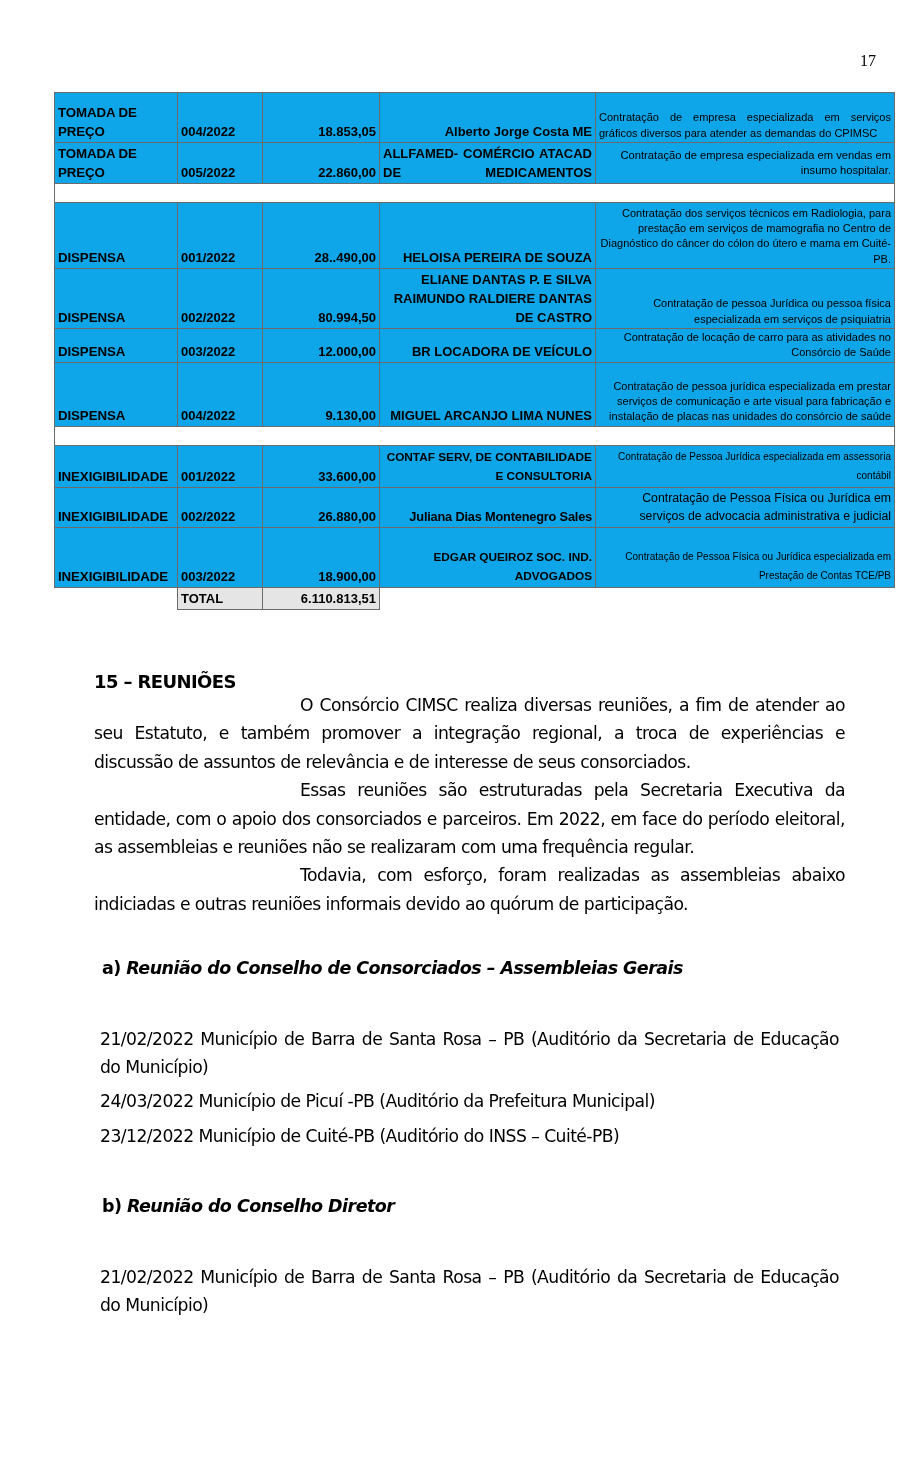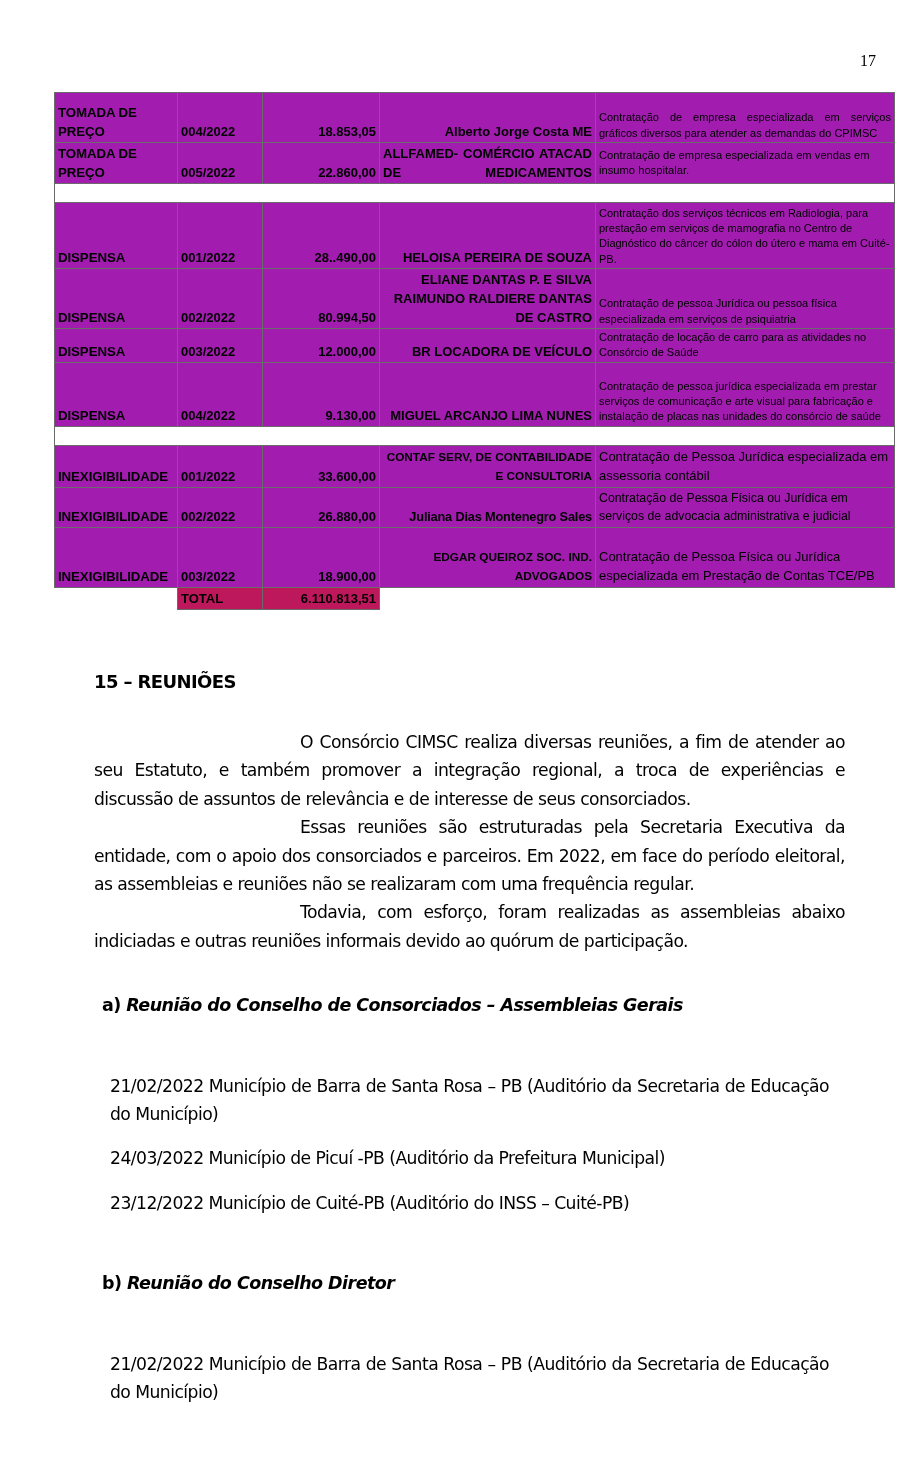--- a/index.html
+++ b/index.html
@@ -1,41 +1,41 @@
 <!DOCTYPE html>
 <html><head>
   <meta charset="utf-8">
   <style>
     html, body { margin: 0; padding: 0; background: #ffffff; }
     body { width: 900px; height: 1483px; position: relative; overflow: hidden; color: #000; }
     .page-number { position: absolute; top: 52px; left: 860px; font-family: "Liberation Serif", serif; font-size: 16px; }
 
     table.proc { position: absolute; top: 92px; left: 54px; border-collapse: collapse; font-family: "Liberation Sans", sans-serif; table-layout: fixed; }
-    table.proc td { border: 1px solid #6b6b6b; background: #a21caf; vertical-align: bottom; padding: 1px 3px; font-size: 13px; line-height: 19px; }
+    table.proc td { border: 1px solid #6b6b6b; background: #0ea5e9; vertical-align: bottom; padding: 1px 3px; font-size: 13px; line-height: 19px; }
     table.proc td.modal, table.proc td.num, table.proc td.val, table.proc td.name { font-weight: bold; }
     table.proc td.modal { width: 116px; font-size: 13.3px; letter-spacing: -0.1px; }
     table.proc td.num { width: 78px; }
     table.proc td.val { width: 89px; text-align: right; padding-left: 24px; }
     table.proc td.name { width: 209px; text-align: right; }
-    table.proc td.desc { width: 292px; font-weight: normal; font-size: 11px; line-height: 15.3px; }
-    table.proc td.desc.big { font-size: 13px; line-height: 19.5px; }
+    table.proc td.desc { width: 292px; font-weight: normal; font-size: 11px; line-height: 15.3px; text-align: right; }
+    table.proc td.desc.big { font-size: 10px; line-height: 19.5px; }
     table.proc td.desc.mid { font-size: 12.3px; line-height: 18.5px; }
     table.proc td.desc.justify { text-align: justify; }
     table.proc td.name.justify { text-align: justify; text-align-last: justify; }
     table.proc td.name.small { font-size: 11.8px; }
     table.proc tr.spacer td { background: #ffffff; height: 18px; padding: 0; }
     table.proc tr.total td.blank { border: none; background: #fff; }
-    table.proc tr.total td { background: #be185d; }
+    table.proc tr.total td { background: #e5e5e5; }
 
     .content { position: absolute; left: 94px; width: 751px; font-family: "DejaVu Sans", sans-serif; font-size: 17.2px; line-height: 28.4px; letter-spacing: -0.55px; }
     .h15 { position: absolute; top: 671px; left: 94px; font-family: "DejaVu Sans", sans-serif; font-weight: bold; font-size: 18px; letter-spacing: -0.6px; }
     .para { text-align: justify; margin: 0; text-indent: 206px; }
     .sub-heading { font-weight: bold; font-size: 17.5px; margin: 8px; }
     .sub-heading em { font-style: italic; }
-    .meeting { margin: 16px; text-align: justify; }
+    .meeting { margin: 6px; text-align: justify; }
   </style>
 </head>
 <body>
 
 <div class="page-number">17</div>
 
 <table class="proc">
 
   <tbody>
       <tr style="height:50px">
@@ -114,21 +114,21 @@
     <td class="num" style="font-weight:bold">TOTAL</td>
     <td class="val" style="font-weight:bold">6.110.813,51</td>
     <td class="blank"></td>
     <td class="blank"></td>
   </tr>
 </tbody>
   </table>
 
 <div class="h15">15 – REUNIÕES</div>
 
-<div class="content" style="top:728px">
+<div class="content" style="top:691px">
   <p class="para">O Consórcio CIMSC realiza diversas reuniões, a fim de atender ao seu Estatuto, e também promover a integração regional, a troca de experiências e discussão de assuntos de relevância e de interesse de seus consorciados.</p>
   <p class="para">Essas reuniões são estruturadas pela Secretaria Executiva da entidade, com o apoio dos consorciados e parceiros. Em 2022, em face do período eleitoral, as assembleias e reuniões não se realizaram com uma frequência regular.</p>
   <p class="para">Todavia, com esforço, foram realizadas as assembleias abaixo indiciadas e outras reuniões informais devido ao quórum de participação.</p>
 
   <div style="height:28px"></div>
   <p class="sub-heading">
     <span>a)</span>
     <em>Reunião do Conselho de Consorciados – Assembleias Gerais</em>
   </p>
   <div style="height:28px"></div>

